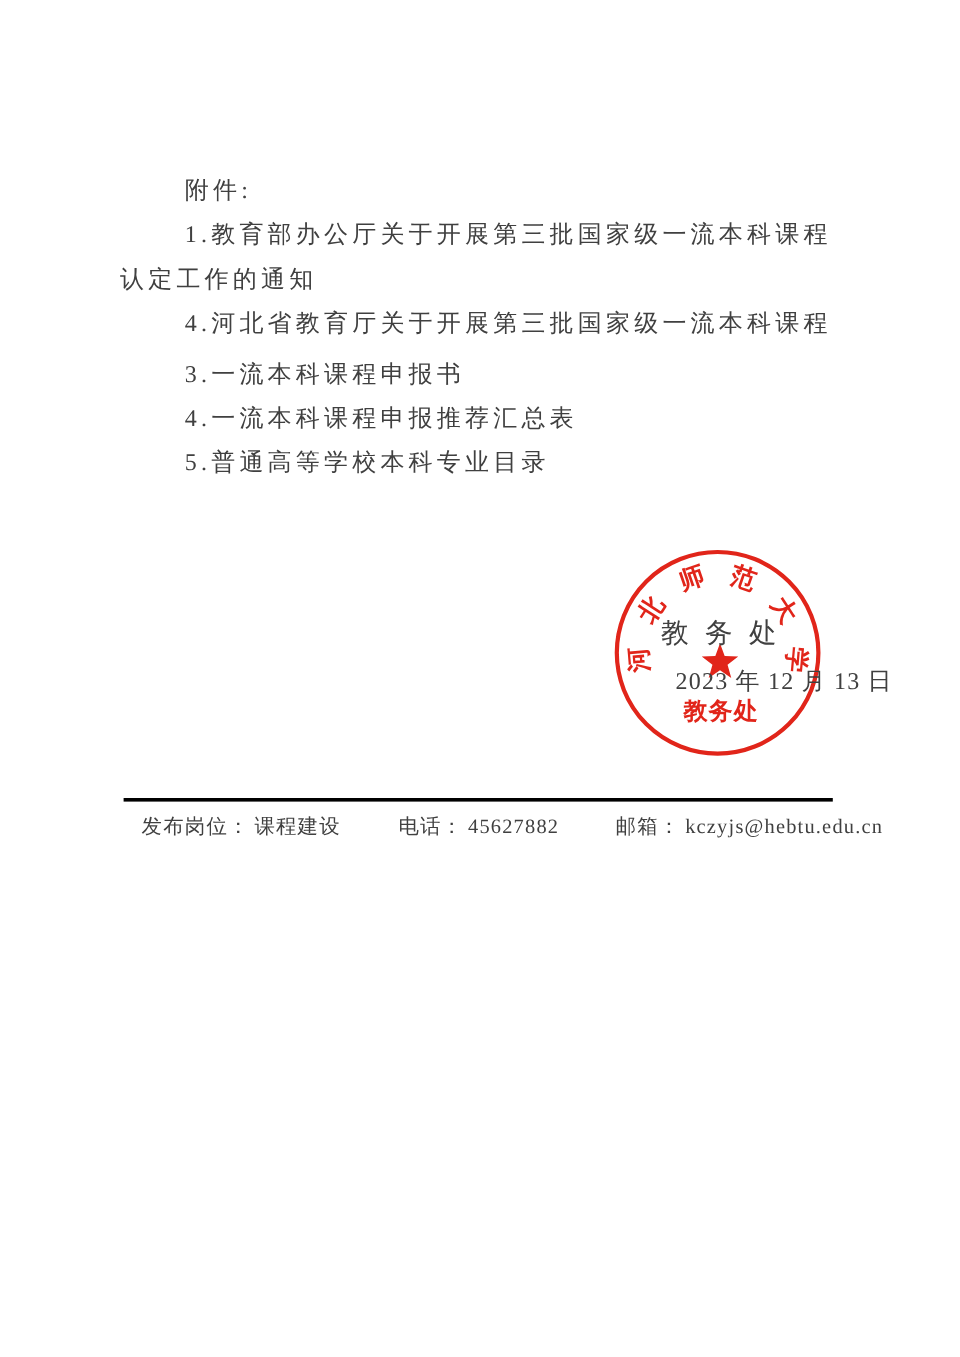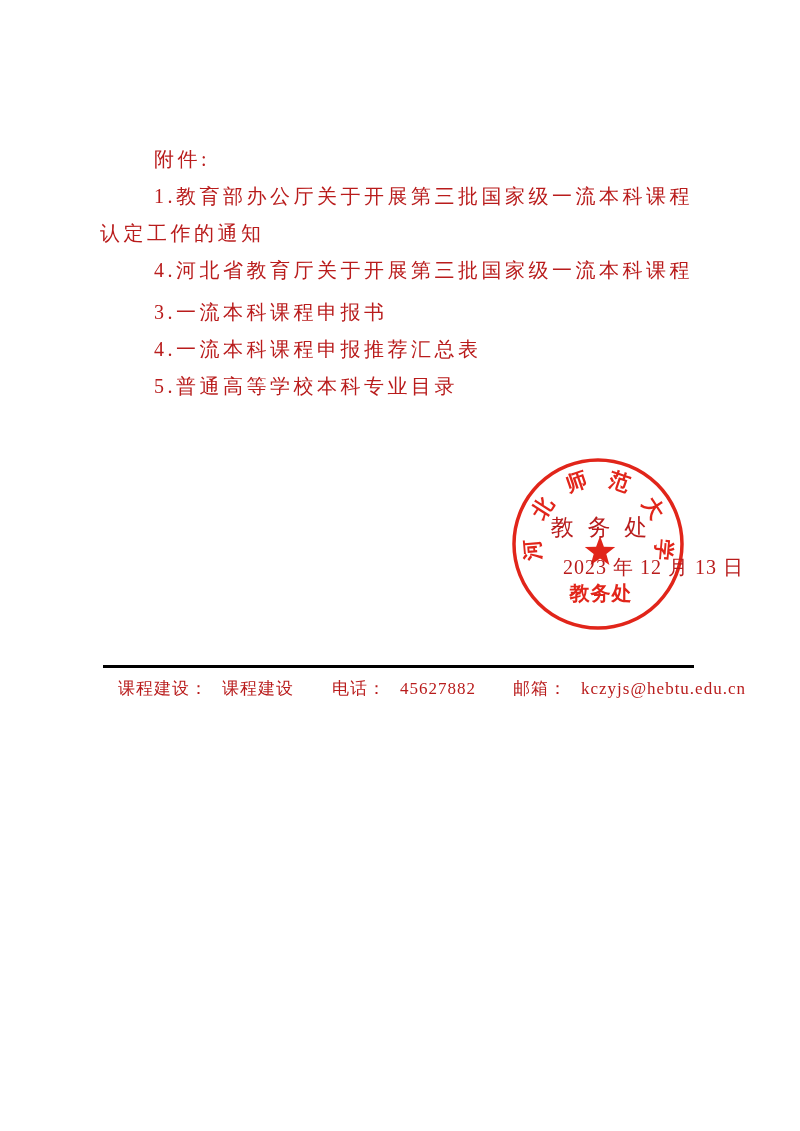--- a/index.html
+++ b/index.html
@@ -3,21 +3,21 @@
 <meta charset="utf-8">
 <style>
   html, body { margin: 0; padding: 0; background: #ffffff; }
   .page {
     position: relative;
     width: 800px;
     height: 927px;
     background: #ffffff;
     overflow: hidden;
     font-family: "Liberation Serif", "DejaVu Serif", serif;
-    color: #b91c1c;
+    color: #404040;
   }
   .body-text {
     position: absolute;
     left: 100px;
     top: 141px;
     width: 620px;
     font-size: 20px;
     line-height: 37px;
     letter-spacing: 3.5px;
   }
@@ -62,21 +62,21 @@
   .footer-field {
     position: absolute;
     top: 677px;
     font-size: 17px;
     letter-spacing: 1px;
     white-space: nowrap;
   }
   .footer-post  { left: 118px; }
   .footer-phone { left: 332px; }
   .footer-email { left: 513px; }
-  .footer-field .value { margin-left: 14px; }
+  .footer-field .value { margin-left: 4px; }
 </style>
 </head>
 <body>
 
 <div class="page">
 
   <div class="body-text">
     <div class="body-line indent">附件:</div>
     <div class="body-line indent">1.教育部办公厅关于开展第三批国家级一流本科课程</div>
     <div class="body-line">认定工作的通知</div>
@@ -99,21 +99,21 @@
     <text x="0" y="0" transform="translate(147.4,56.1) rotate(57)" fill="#e1251a" font-size="21" font-weight="bold" text-anchor="middle" dominant-baseline="central">大</text>
     <text x="0" y="0" transform="translate(157.7,97.8) rotate(95)" fill="#e1251a" font-size="21" font-weight="bold" text-anchor="middle" dominant-baseline="central">学</text>
 
     <polygon transform="translate(94,100)" points="0,-16 3.9,-5.3 15.2,-4.9 6.3,2 9.4,12.9 0,6.6 -9.4,12.9 -6.3,2 -15.2,-4.9 -3.9,-5.3" fill="#e1251a"></polygon>
 
     <text x="95" y="141" fill="#e1251a" font-size="20" font-weight="bold" letter-spacing="1" text-anchor="middle" dominant-baseline="central">教务处</text>
   </svg>
 
   <div class="footer-divider"></div>
   <div class="footer-field footer-post">
-    <span class="label">课程建设：</span><span class="value">课程建设</span>
+    <span class="label">发布岗位：</span><span class="value">课程建设</span>
   </div>
   <div class="footer-field footer-phone">
     <span class="label">电话：</span><span class="value">45627882</span>
   </div>
   <div class="footer-field footer-email">
     <span class="label">邮箱：</span><span class="value">kczyjs@hebtu.edu.cn</span>
   </div>
 
 </div>
 

